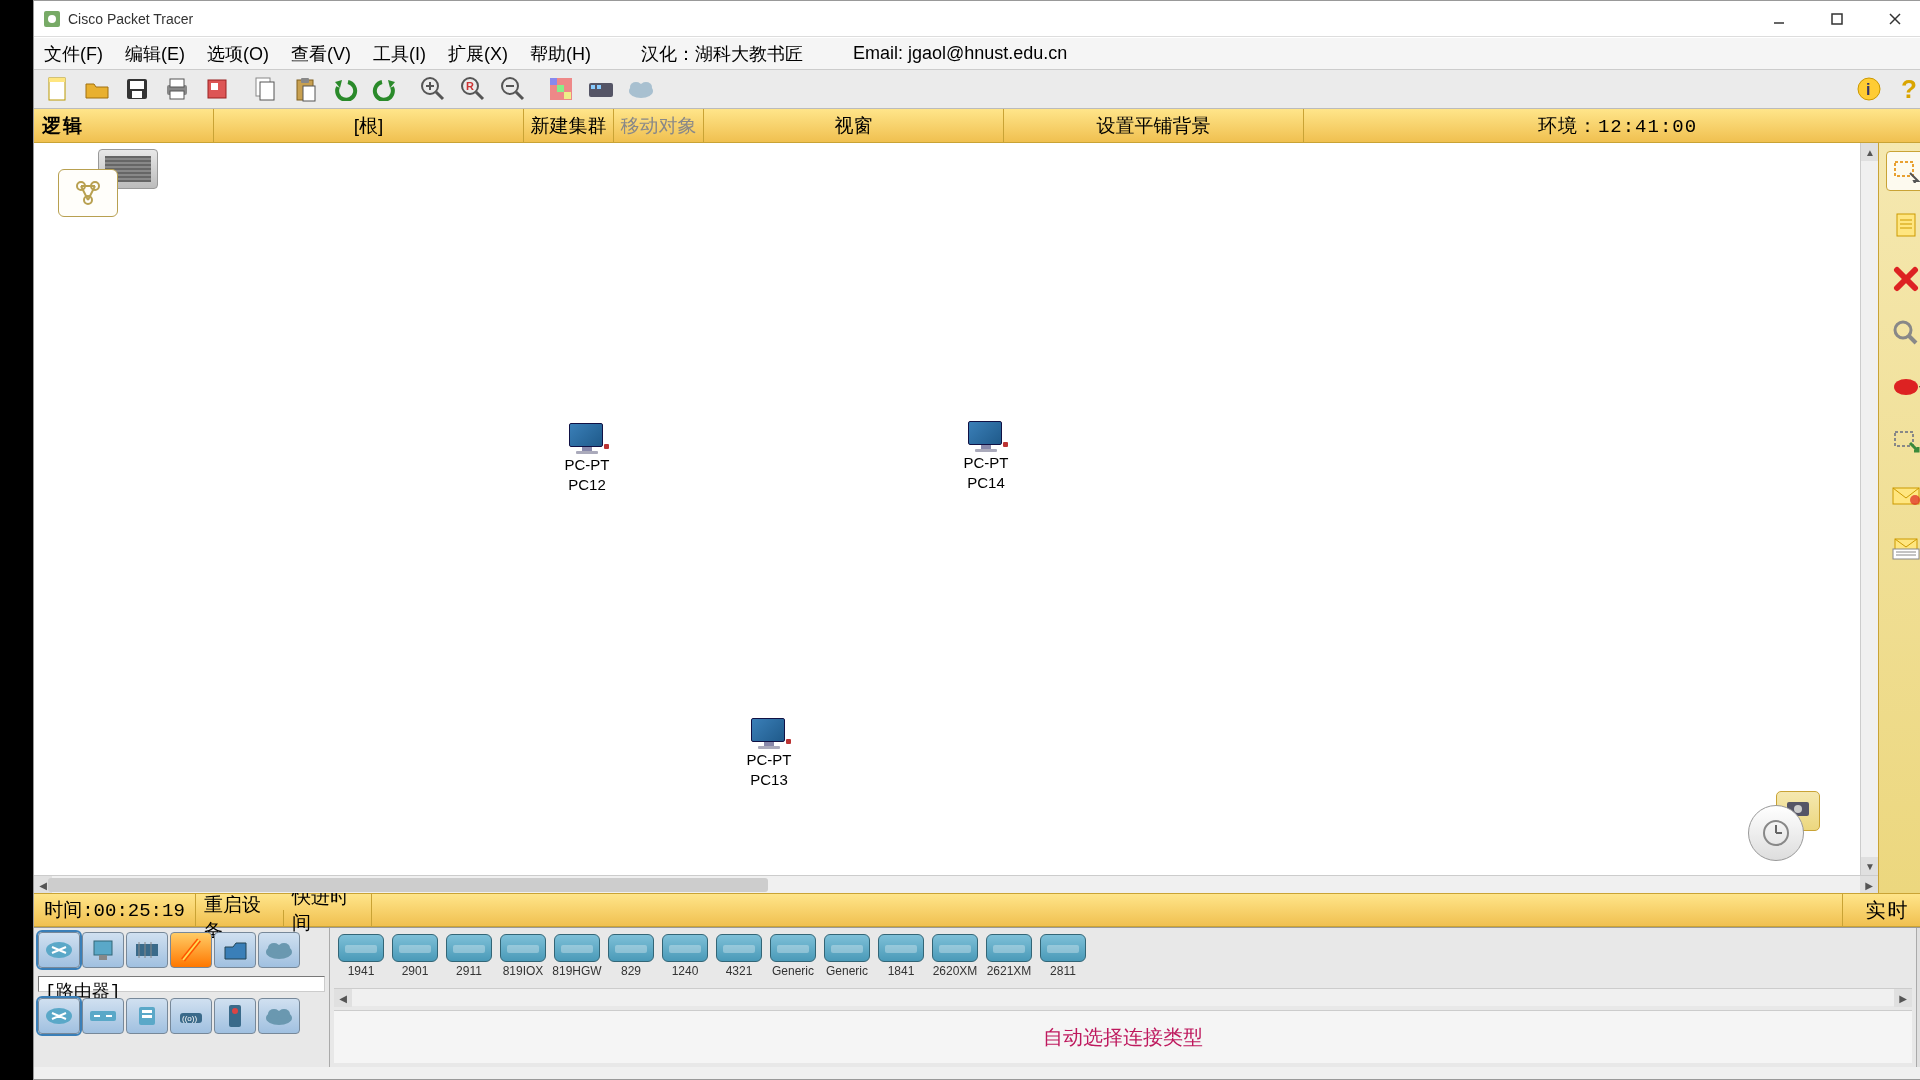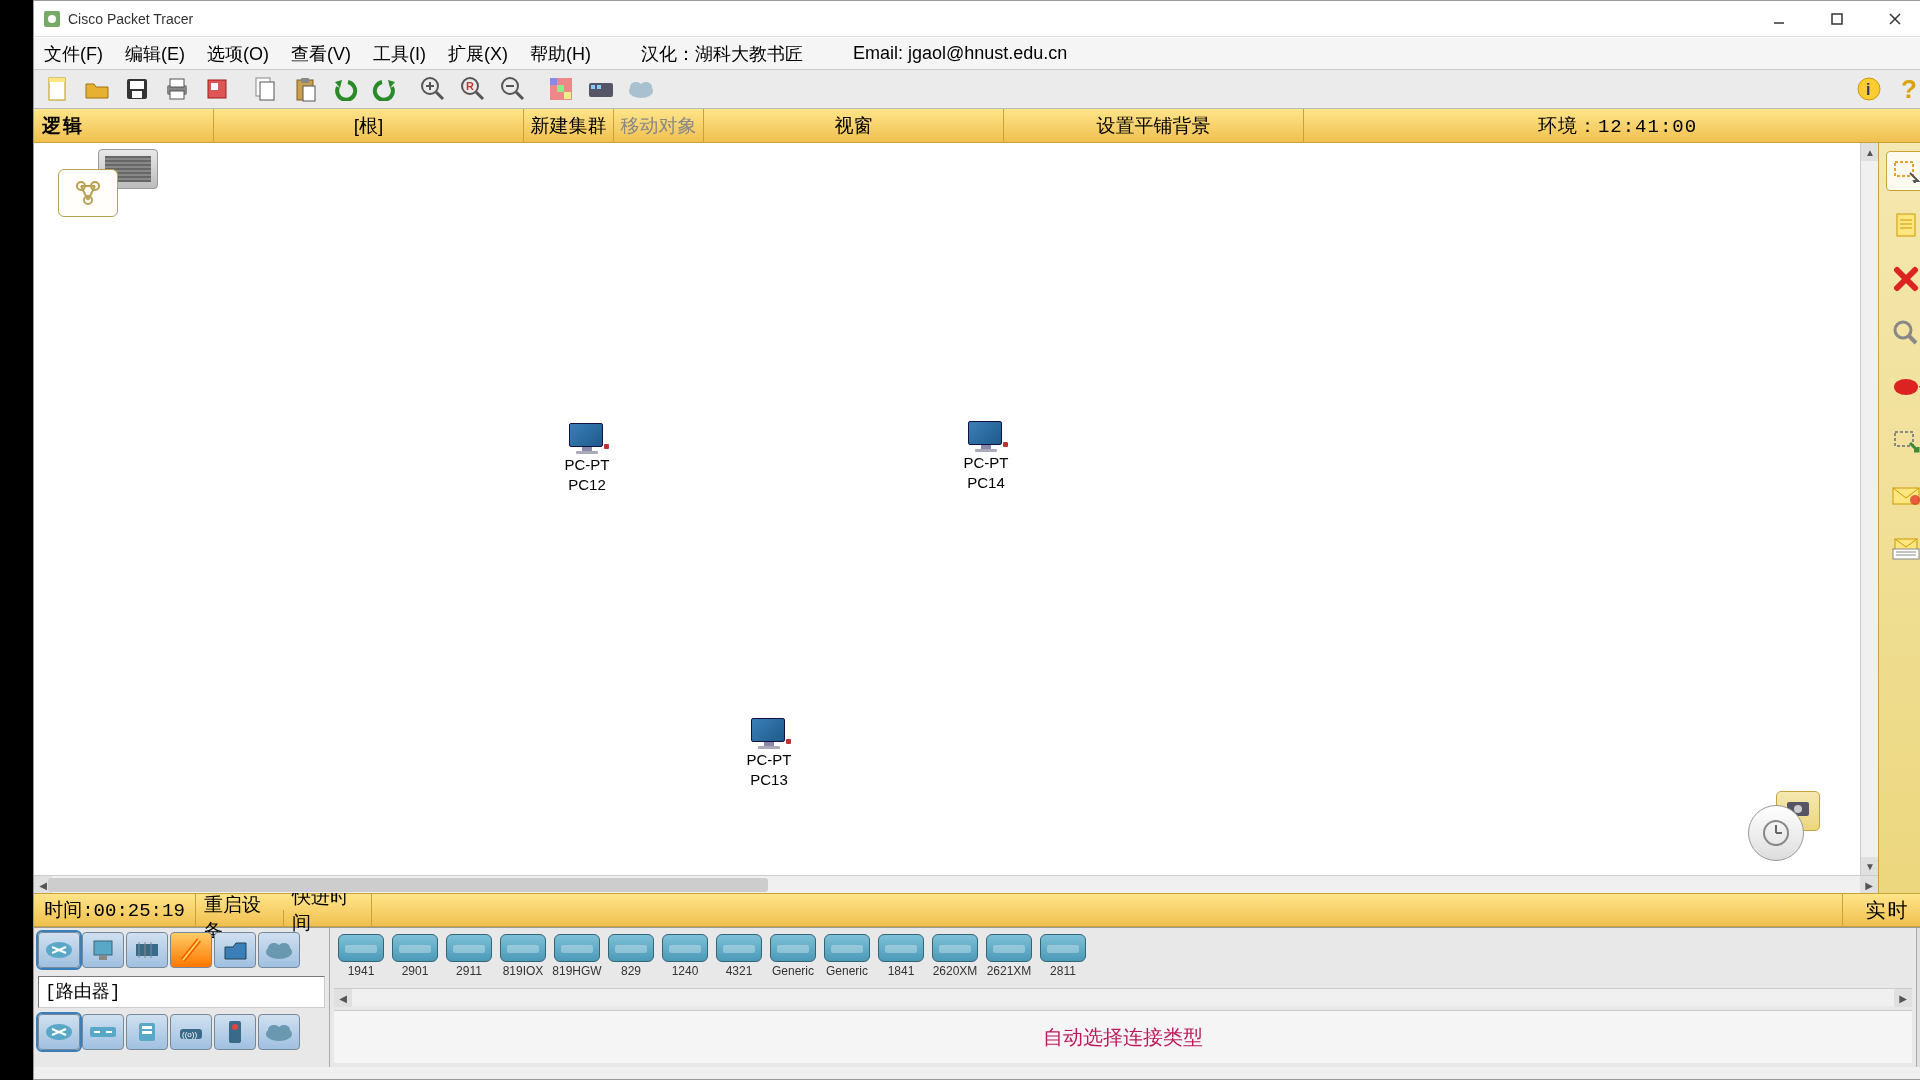--- a/index.html
+++ b/index.html
@@ -71,21 +71,21 @@
 .timebar .reset { width: 88px; margin-top: 16px; }
 .timebar .fast { width: 88px; }
 .timebar .spacer { flex: 1; border-right: none; }
 .timebar .mode { width: 90px; font-size: 20px; letter-spacing: 2px; border-left: 1px solid #c9a335; border-right: none; }
 
 .device-panel { height: 140px; display: flex; background: #e8e8e8; border-top: 1px solid #999; }
 .cat-box { width: 296px; display: flex; flex-direction: column; border-right: 1px solid #aaa; }
 .cat-row { display: flex; gap: 2px; padding: 4px; height: 46px; }
 .cat-btn { width: 42px; height: 36px; border-radius: 4px; display: flex; align-items: center; justify-content: center; cursor: pointer; background: linear-gradient(#d0e0f0,#a0c0e0); border: 1px solid #789; }
 .cat-btn.sel { outline: 2px solid #3a7fb8; }
-.cat-label-line { height: 32px; border: 1px inset #ccc; margin: 2px 4px; padding: 2px 6px; background: #fff; font-size: 18px; font-family: "Courier New", monospace; }
+.cat-label-line { height: 16px; border: 1px inset #ccc; margin: 2px 4px; padding: 2px 6px; background: #fff; font-size: 18px; font-family: "Courier New", monospace; }
 
 .model-box { flex: 1; display: flex; flex-direction: column; }
 .model-list { height: 60px; display: flex; gap: 4px; padding: 6px; overflow: hidden; }
 .model-item { width: 50px; display: flex; flex-direction: column; align-items: center; font-size: 11px; cursor: pointer; }
 .model-item .icon { width: 46px; height: 28px; background: linear-gradient(#7ec0d8,#4a9ab8); border: 1px solid #367; border-radius: 6px; position: relative; }
 .model-item .icon::after { content: ""; position: absolute; left: 6px; right: 6px; top: 10px; height: 8px; background: rgba(255,255,255,0.3); border-radius: 2px; }
 .model-item .lbl { margin-top: 2px; color: #333; font-size: 12px; }
 .model-scroll { height: 18px; background: #f0f0f0; border-top: 1px solid #ccc; position: relative; margin: 0 4px; }
 .model-scroll .arrow { position: absolute; top: 0; width: 18px; height: 18px; background: #e0e0e0; font-size: 10px; display: flex; align-items: center; justify-content: center; color: #555; }
 .model-scroll .arrow.left { left: 0; }

